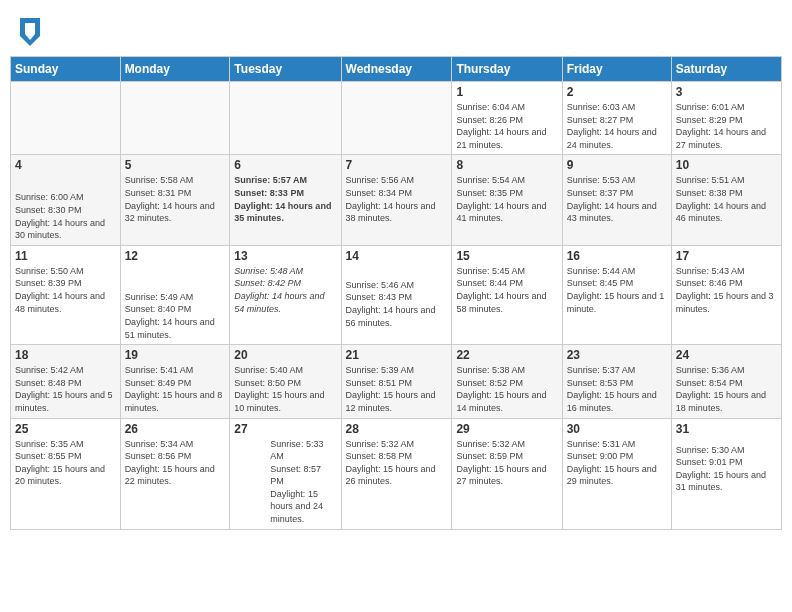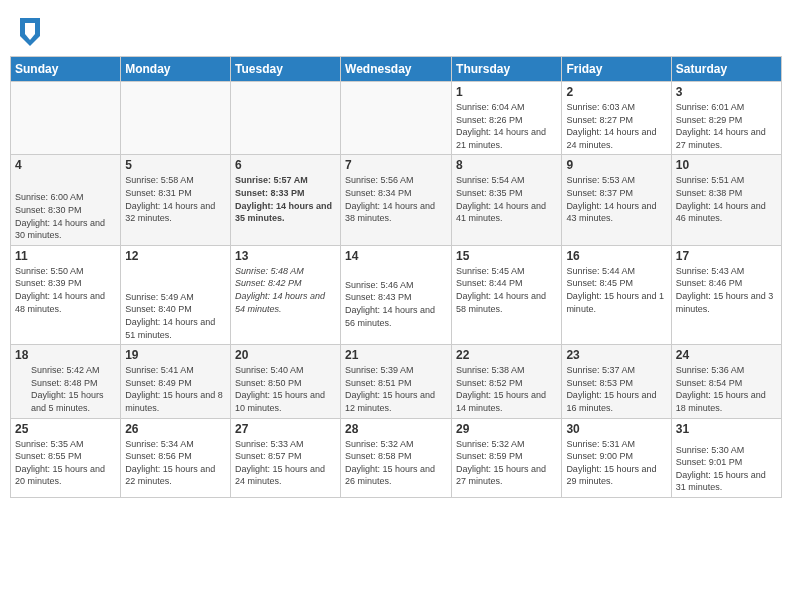--- a/index.html
+++ b/index.html
@@ -239,21 +239,21 @@
         <td>
           <span class="day-number">17</span>
           <div class="day-info" style="white-space: pre-line;">Sunrise: 5:43 AM
 Sunset: 8:46 PM
 Daylight: 15 hours and 3 minutes.</div>
         </td>
       </tr>
       <tr>
         <td>
           <span class="day-number">18</span>
-          <div class="day-info" style="white-space: pre-line; margin-left: 16px;">Sunrise: 5:42 AM
+          <div class="day-info" style="white-space: pre-line;">Sunrise: 5:42 AM
 Sunset: 8:48 PM
 Daylight: 15 hours and 5 minutes.</div>
         </td>
         <td>
           <span class="day-number">19</span>
           <div class="day-info" style="white-space: pre-line;">Sunrise: 5:41 AM
 Sunset: 8:49 PM
 Daylight: 15 hours and 8 minutes.</div>
         </td>
         <td>
@@ -295,21 +295,21 @@
 Daylight: 15 hours and 20 minutes.</div>
         </td>
         <td>
           <span class="day-number">26</span>
           <div class="day-info" style="white-space: pre-line;">Sunrise: 5:34 AM
 Sunset: 8:56 PM
 Daylight: 15 hours and 22 minutes.</div>
         </td>
         <td>
           <span class="day-number">27</span>
-          <div class="day-info" style="white-space: pre-line;">Sunrise: 5:33 AM
+          <div class="day-info" style="white-space: pre-line; margin-left: 36px;">Sunrise: 5:33 AM
 Sunset: 8:57 PM
 Daylight: 15 hours and 24 minutes.</div>
         </td>
         <td>
           <span class="day-number">28</span>
           <div class="day-info" style="white-space: pre-line;">Sunrise: 5:32 AM
 Sunset: 8:58 PM
 Daylight: 15 hours and 26 minutes.</div>
         </td>
         <td>

